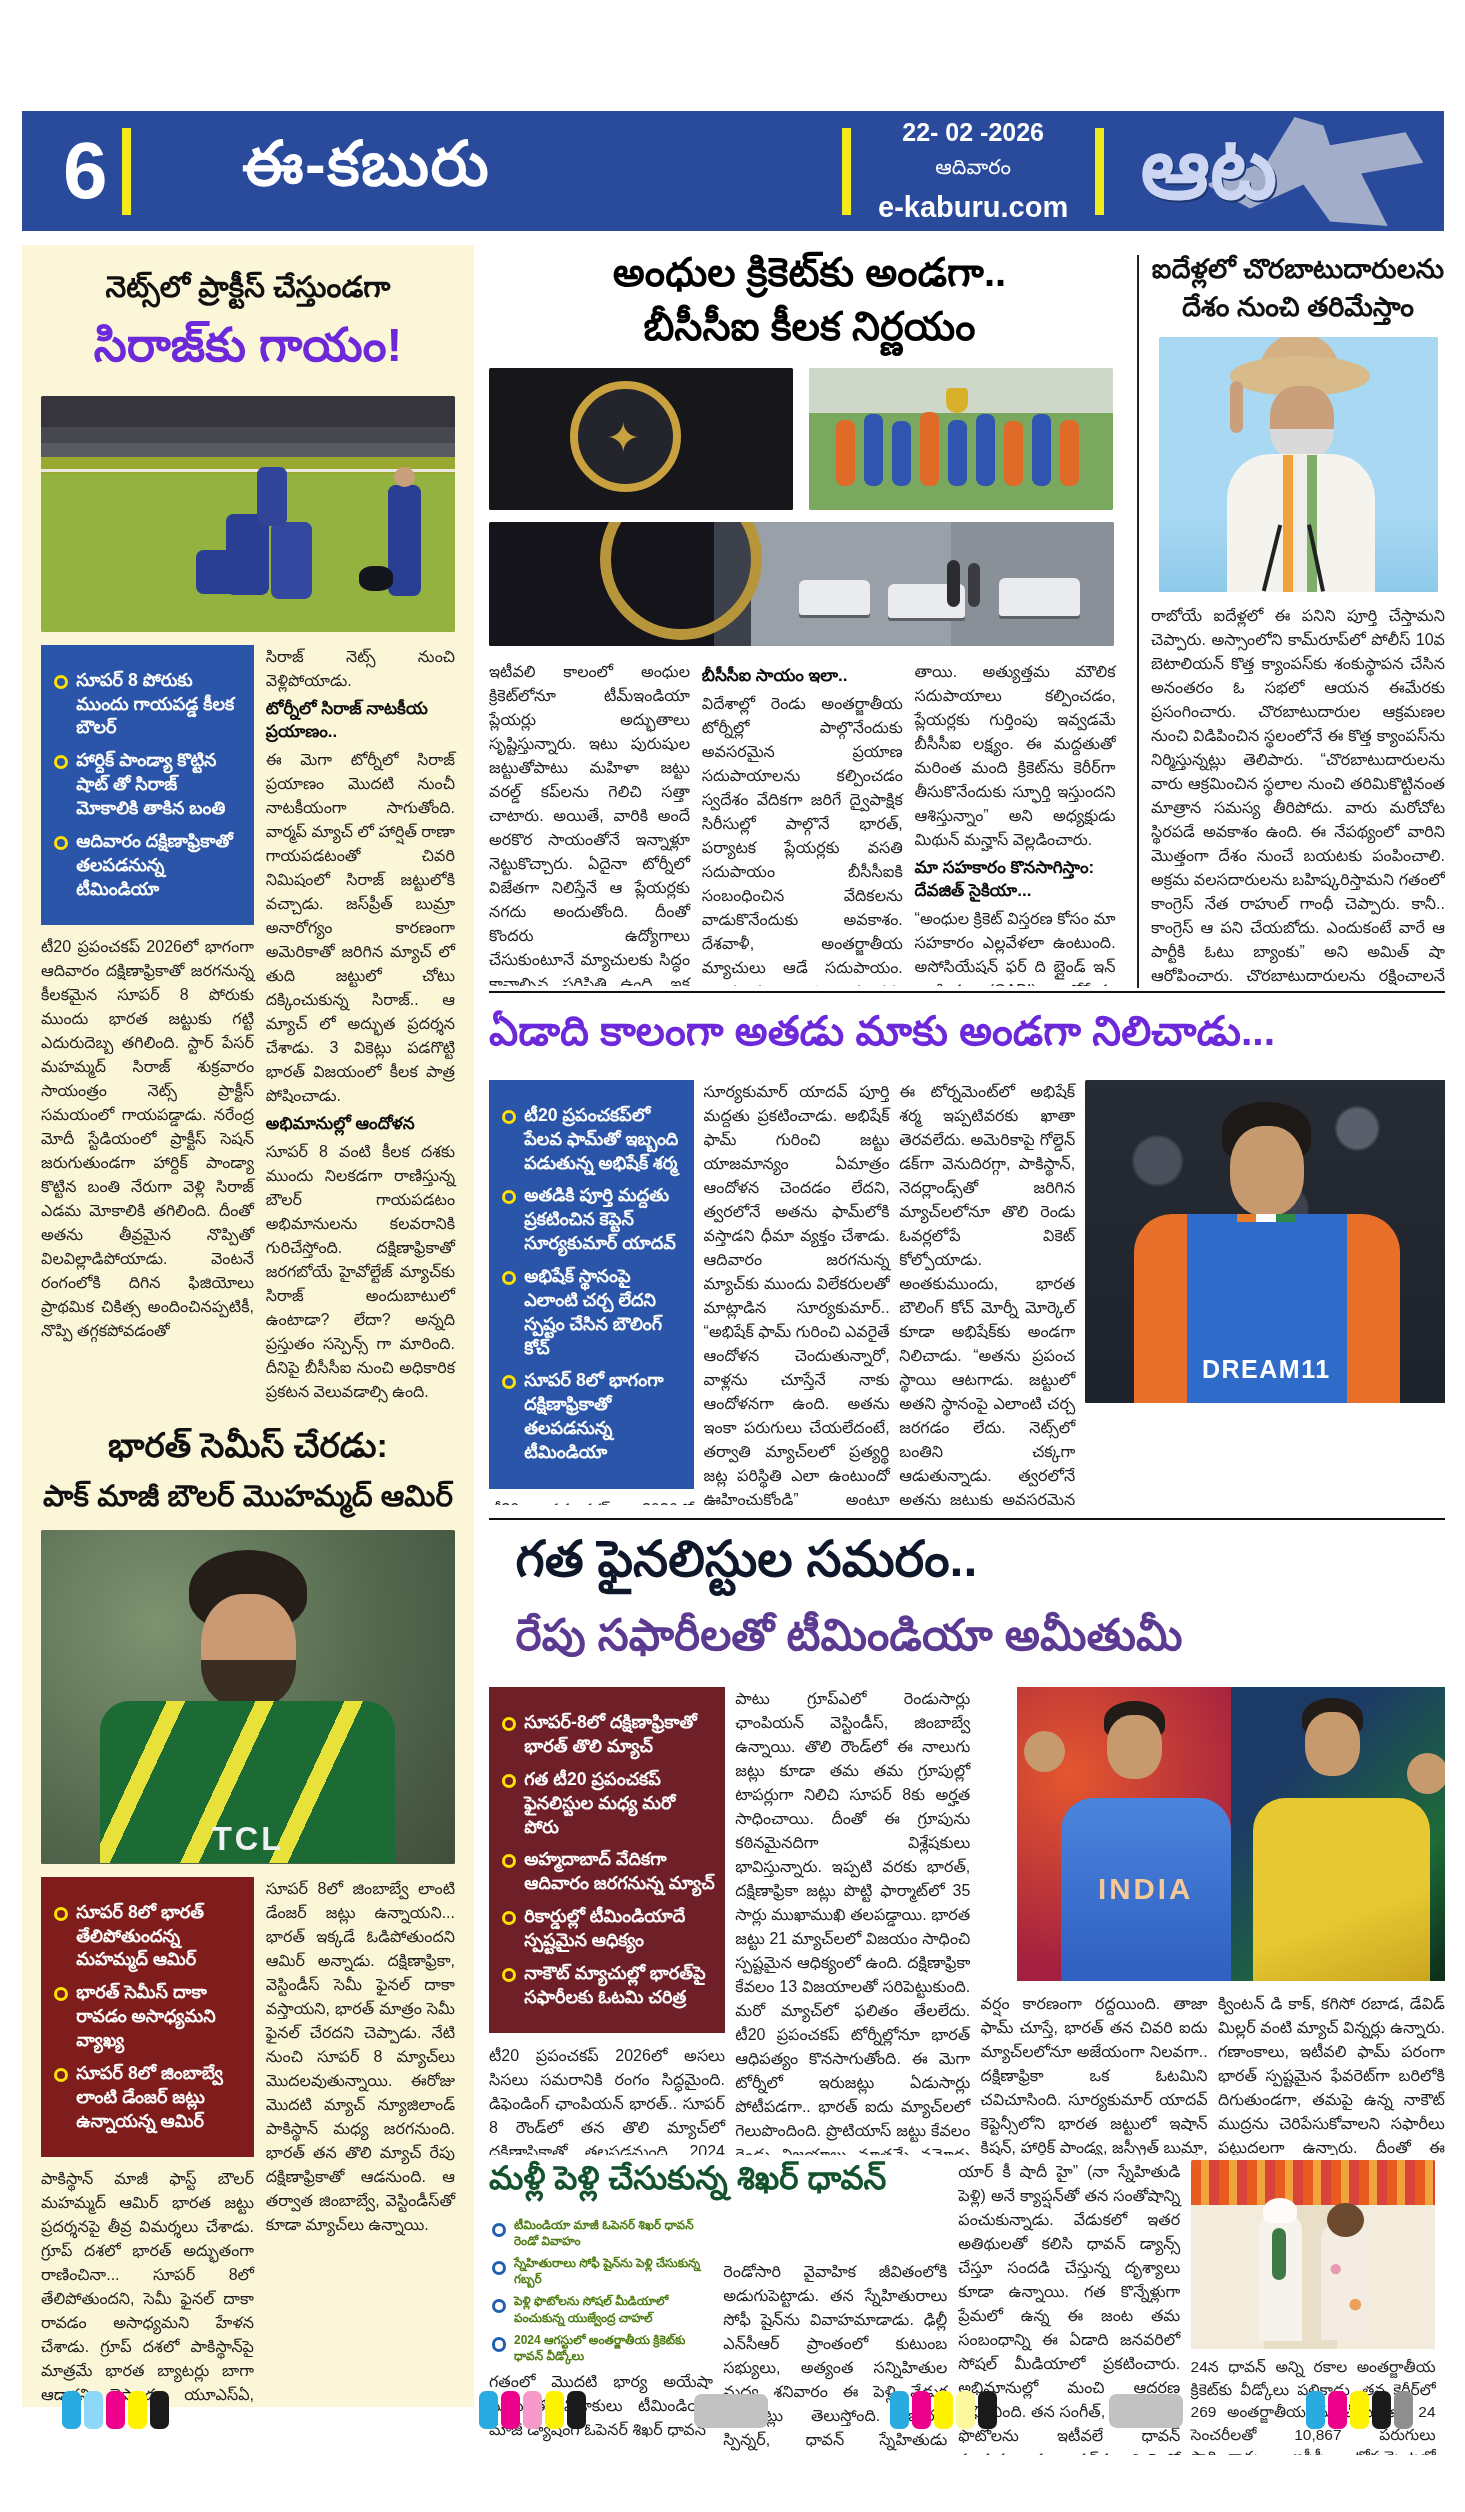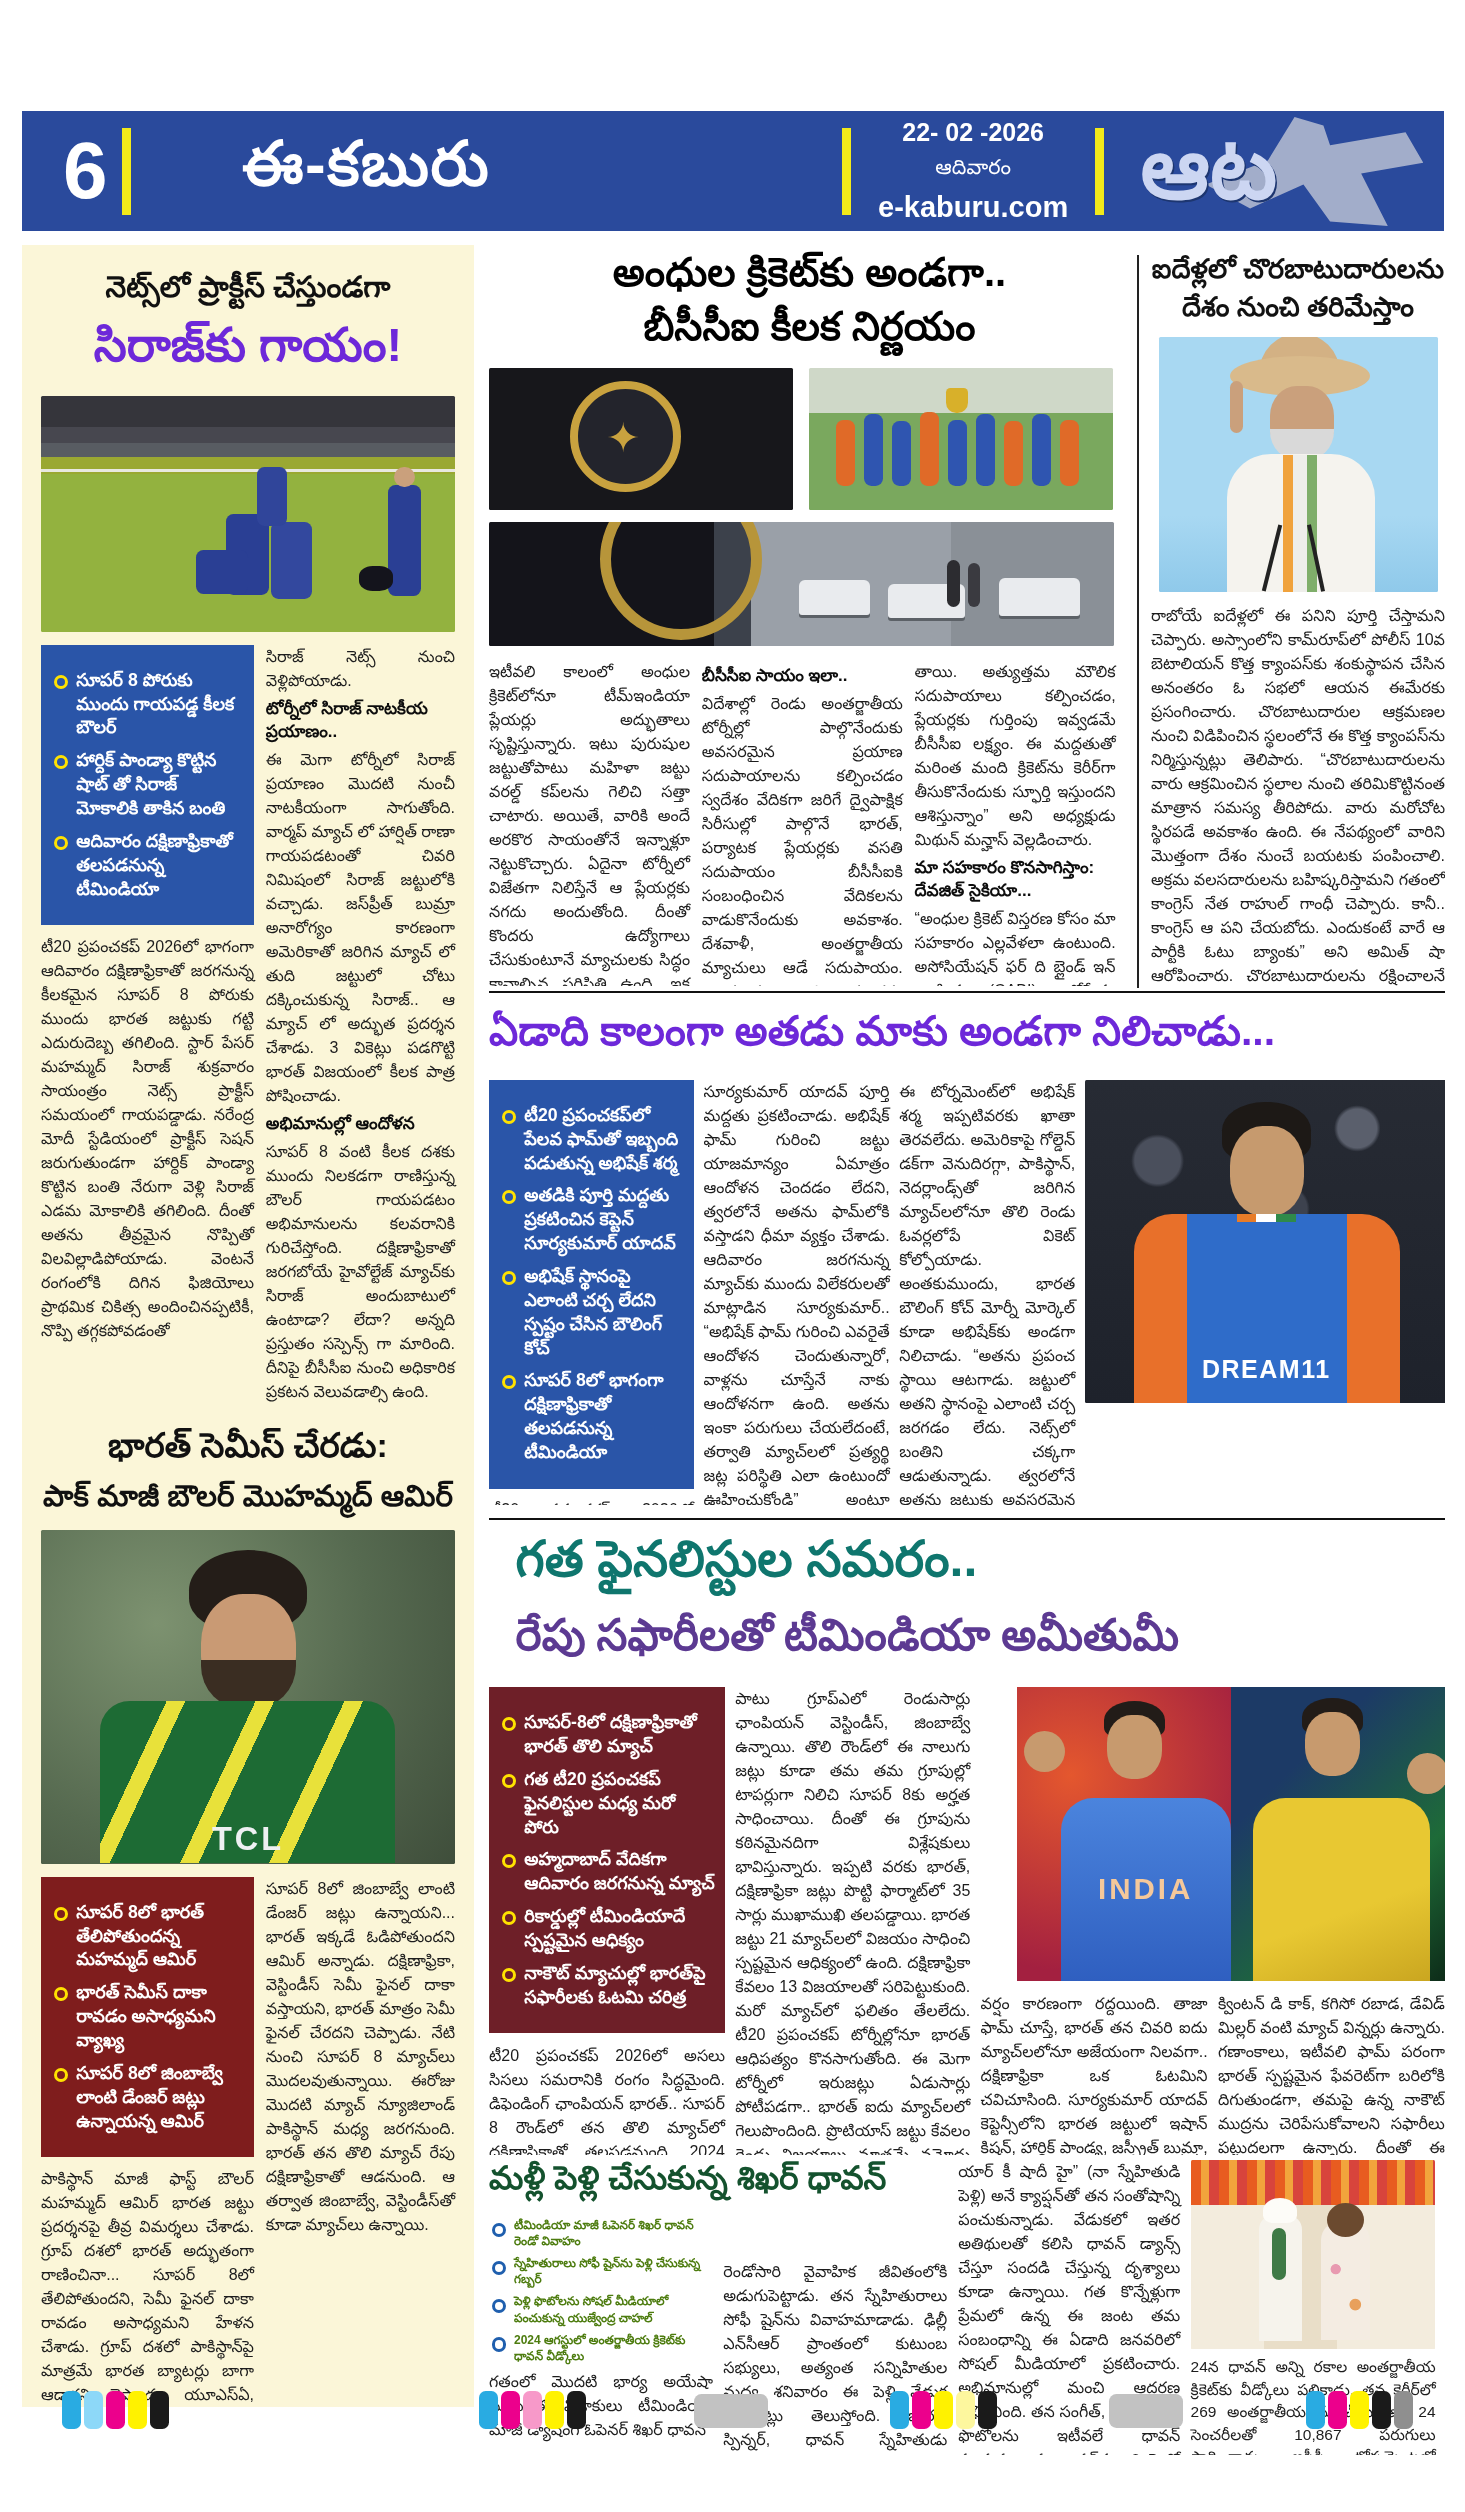--- a/index.html
+++ b/index.html
@@ -28,21 +28,21 @@
   .sh { font-weight: bold; font-size: 17px; color: #0d0d0d; margin: 5.9px 0 3px; }
   .blts { list-style: none; }
   .blts li { position: relative; padding-left: 25px; margin: 8.9px 0; font-weight: bold; font-size: 17.7px; line-height: 1.35; }
   .blts li::before { content: ""; position: absolute; left: 3px; top: 5.9px; width: 8.1px; height: 8.1px;
                      border-radius: 50%; border: 3px solid #ffe200; }
   .blts.ringblue li::before { border-color: #1f5fae; }
   .bluebox  { background: #2a55a8; color: #fff; padding: 14.8px 10.3px; }
   .greenbox { background: #7f1d1d; color: #fff; padding: 14.8px 10.3px; }
   .maroonbox{ background: #6e1f28; color: #fff; padding: 14.8px 10.3px; }
 
-  .c-blue { color: #6d28d9; } .c-green { color: #14522e; } .c-purple { color: #5c3a92; } .c-black { color: #0f766e; }
+  .c-blue { color: #6d28d9; } .c-green { color: #14522e; } .c-purple { color: #5c3a92; } .c-black { color: #0f172a; }
 
   .hr { position: absolute; background: #111; }
 
   
   .leftcol { position: absolute; left: 22px; top: 245px; width: 452px; height: 2162px;
              background: #fbf6d8; padding: 25px 19px; overflow: hidden; }
   .kick { text-align: center; font-size: 29.5px; font-weight: bold; color: #111; }
   .hl1 { text-align: center; font-size: 47px; font-weight: bold; margin-top: 5.9px; }
   .tworow { display: flex; gap: 11.8px; margin-top: 13.3px; }
   .colA { width: 213px; flex: none; }
@@ -144,21 +144,21 @@
 
   .sky { position: absolute; left: 489px; top: 1004px; width: 956px; height: 501px; overflow: hidden; }
   .sky .h { font-size: 41px; font-weight: bold; margin: 4.4px 0 14.8px; }
   .sky .row { display: flex; gap: 9.6px; }
   .sky .bx { width: 205px; flex: none; }
   .sky .c1 { width: 186px; flex: none; }
   .sky .c2 { width: 176px; flex: none; }
 
   .finalists { position: absolute; left: 489px; top: 1530px; width: 956px; height: 625px; overflow: hidden; }
   .finalists .h1 { font-size: 50px; font-weight: bold; margin-left: 26.6px; }
-  .finalists .h2 { font-size: 44px; font-weight: bold; margin: 10.3px 0 16.2px 26.6px; font-family: Liberation Serif, serif; }
+  .finalists .h2 { font-size: 44px; font-weight: bold; margin: 10.3px 0 16.2px 26.6px; }
   .finalists .row { display: flex; gap: 10.3px; }
   .finalists .fA { width: 236px; flex: none; }
   .finalists .fB { width: 235px; flex: none; }
   .finalists .fC { width: 465px; flex: none; }
   .finalists .sub { display: flex; gap: 10.3px; margin-top: 10.3px; }
   .finalists .sub > div { width: 227px; }
 
   .dhawan { position: absolute; left: 489px; top: 2160px; width: 956px; height: 295px; overflow: hidden; display: flex; gap: 10.3px; }
   .dhawan .gl { width: 459px; flex: none; }
   .dhawan .gl .h { font-size: 32.5px; font-weight: bold; margin-bottom: 5.9px; }

